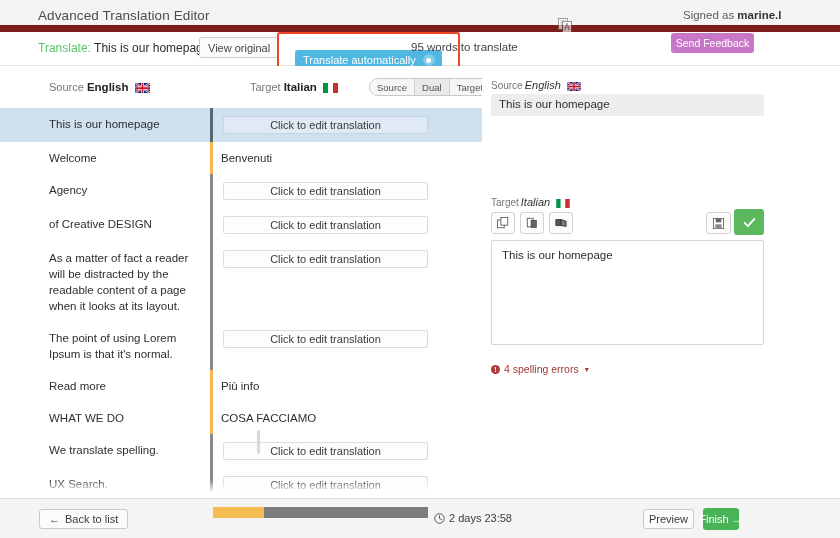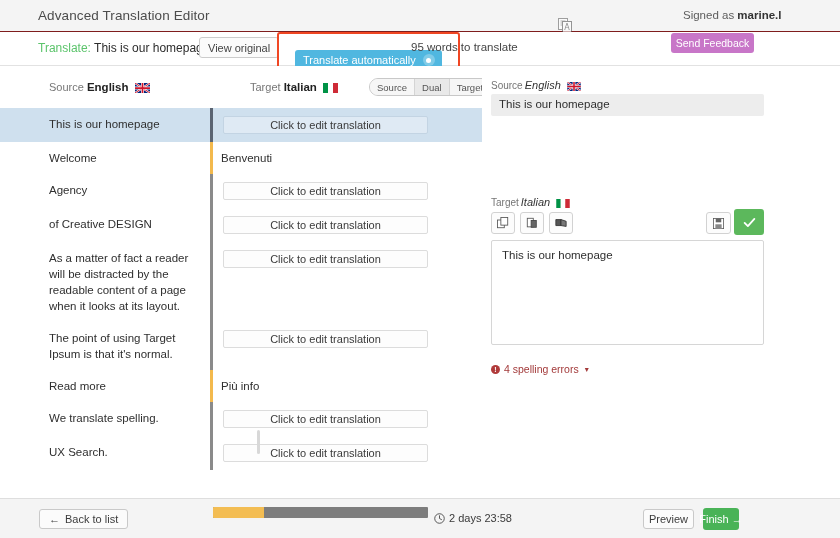--- a/index.html
+++ b/index.html
@@ -15,21 +15,21 @@
     position: relative;
     width: 840px; height: 538px;
     background: #ffffff;
     overflow: hidden;
   }
 
   
   .titlebar {
     position: absolute; left: 0; top: 0; width: 840px; height: 32px;
     background: #f4f4f4;
-    border-bottom: 1px solid #7f1d1d;
+    border-bottom: 7px solid #7f1d1d;
   }
   .app-title {
     position: absolute; left: 38px; top: 8px;
     font-size: 13.5px; color: #4c4c4c; letter-spacing: .1px;
   }
   .wordcount-wrap {
     position: absolute; left: 558px; top: 7px;
     display: flex; align-items: center; gap: 5px;
   }
   .wc-icon { width: 14px; height: 15px; position: relative; display:block; opacity:.62;}
@@ -355,30 +355,35 @@
           </div>
         </div>
         <div class="segrow">
           <div class="seg-src">As a matter of fact a reader will be distracted by the readable content of a page when it looks at its layout.</div>
           <div class="seg-bar"></div>
           <div class="seg-tgt">
             <span class="placeholder-box">Click to edit translation</span>
           </div>
         </div>
         <div class="segrow">
-          <div class="seg-src">The point of using Target Ipsum is that it's normal.</div>
+          <div class="seg-src">The point of using Lorem Ipsum is that it's normal.</div>
           <div class="seg-bar"></div>
           <div class="seg-tgt">
             <span class="placeholder-box">Click to edit translation</span>
           </div>
         </div>
         <div class="segrow">
           <div class="seg-src">Read more</div>
           <div class="seg-bar done"></div>
           <div class="seg-tgt"><span>Più info</span></div>
+        </div>
+        <div class="segrow">
+          <div class="seg-src">WHAT WE DO</div>
+          <div class="seg-bar done"></div>
+          <div class="seg-tgt"><span>COSA FACCIAMO</span></div>
         </div>
         <div class="segrow">
           <div class="seg-src">We translate spelling.</div>
           <div class="seg-bar"></div>
           <div class="seg-tgt">
             <span class="placeholder-box">Click to edit translation</span>
           </div>
         </div>
         <div class="segrow">
           <div class="seg-src">UX Search.</div>

